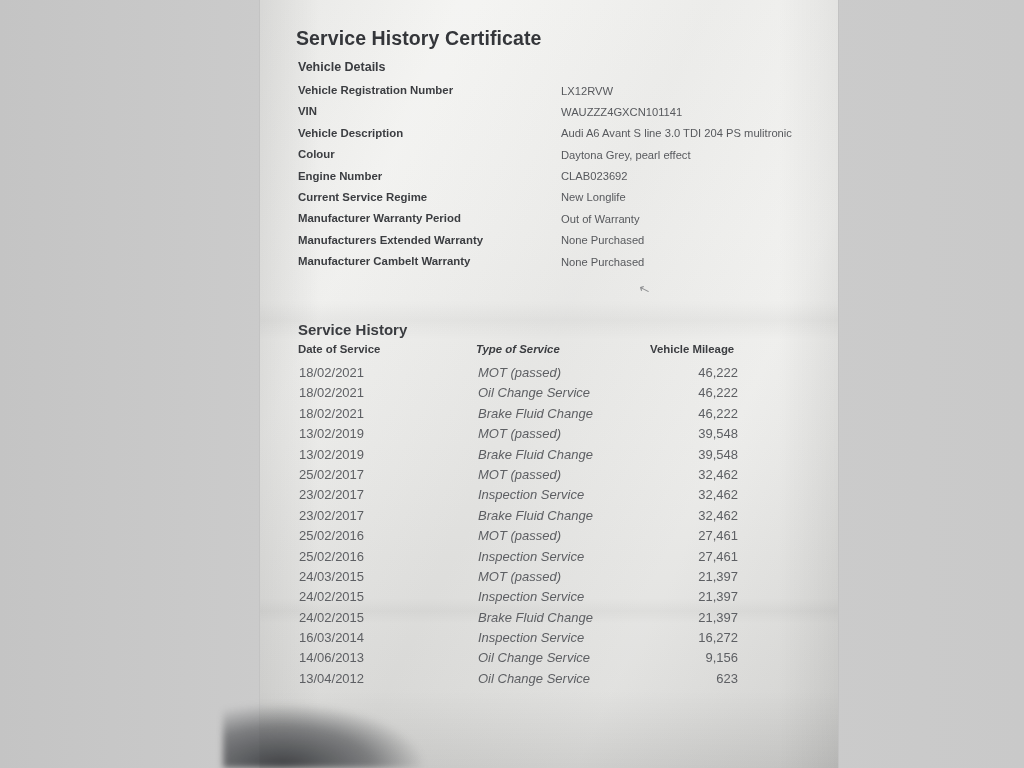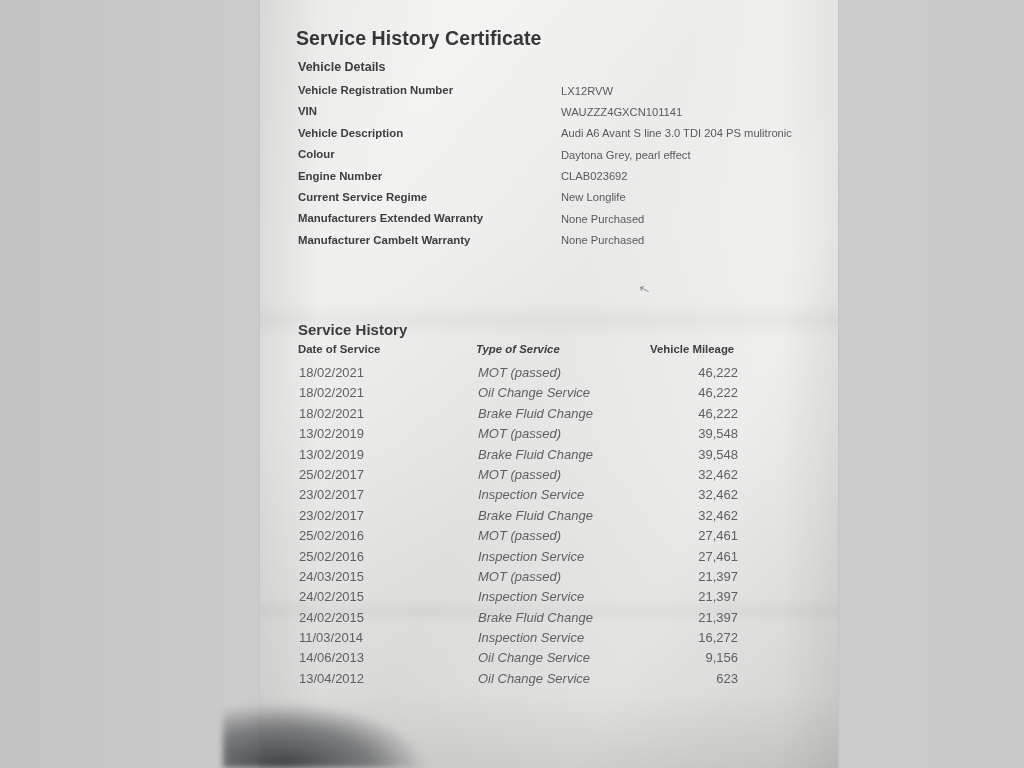--- a/index.html
+++ b/index.html
@@ -205,20 +205,24 @@
         </div>
         <div class="detail-row">
           <span class="detail-label">Engine Number</span>
           <span class="detail-value">CLAB023692</span>
         </div>
         <div class="detail-row">
           <span class="detail-label">Current Service Regime</span>
           <span class="detail-value">New Longlife</span>
         </div>
         <div class="detail-row">
+          <span class="detail-label">Manufacturer Warranty Period</span>
+          <span class="detail-value">Out of Warranty</span>
+        </div>
+        <div class="detail-row">
           <span class="detail-label">Manufacturers Extended Warranty</span>
           <span class="detail-value">None Purchased</span>
         </div>
         <div class="detail-row">
           <span class="detail-label">Manufacturer Cambelt Warranty</span>
           <span class="detail-value">None Purchased</span>
         </div>
       </div>
 
       <div class="section-title" id="service-history-title">Service History</div>
@@ -289,21 +293,21 @@
           <span class="col-date">24/02/2015</span>
           <span class="col-type">Inspection Service</span>
           <span class="col-mileage">21,397</span>
         </div>
         <div class="hist-row">
           <span class="col-date">24/02/2015</span>
           <span class="col-type">Brake Fluid Change</span>
           <span class="col-mileage">21,397</span>
         </div>
         <div class="hist-row">
-          <span class="col-date">11/03/2014</span>
+          <span class="col-date">16/03/2014</span>
           <span class="col-type">Inspection Service</span>
           <span class="col-mileage">16,272</span>
         </div>
         <div class="hist-row">
           <span class="col-date">14/06/2013</span>
           <span class="col-type">Oil Change Service</span>
           <span class="col-mileage">9,156</span>
         </div>
         <div class="hist-row">
           <span class="col-date">13/04/2012</span>

